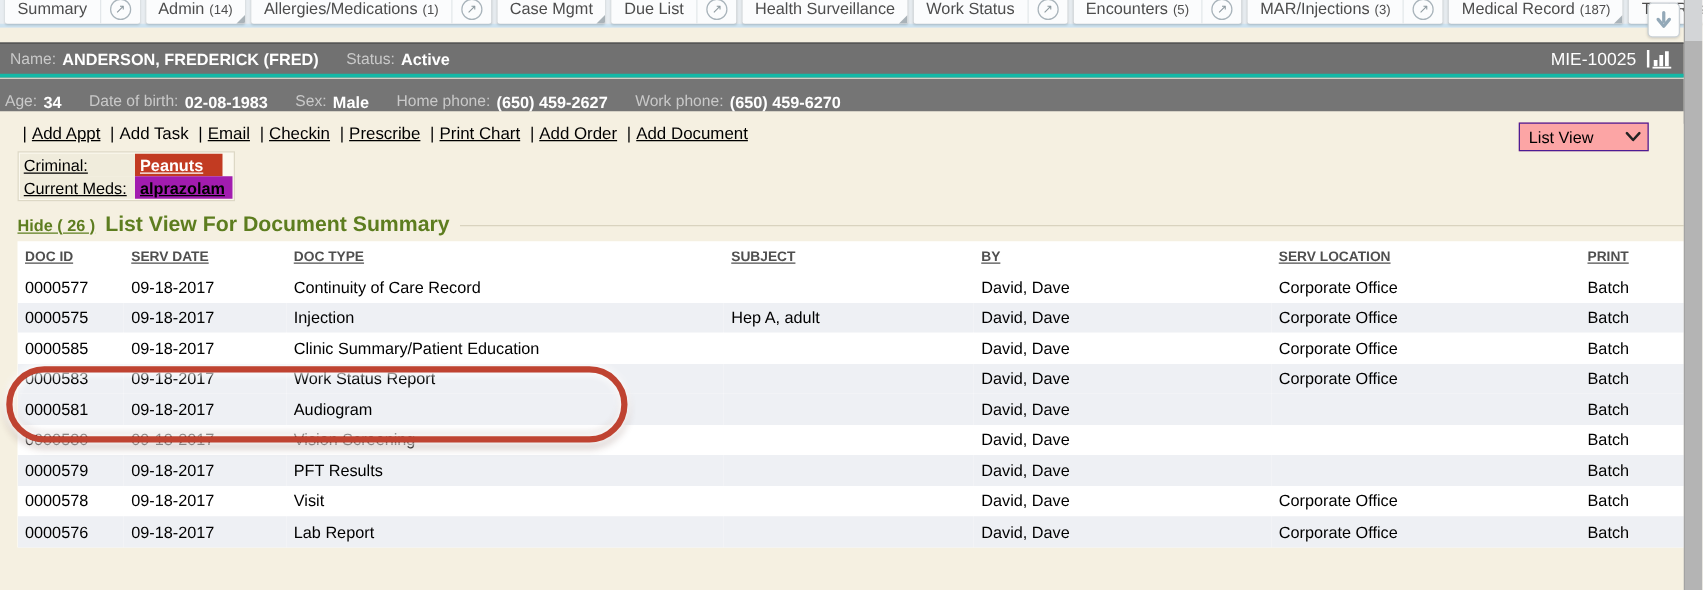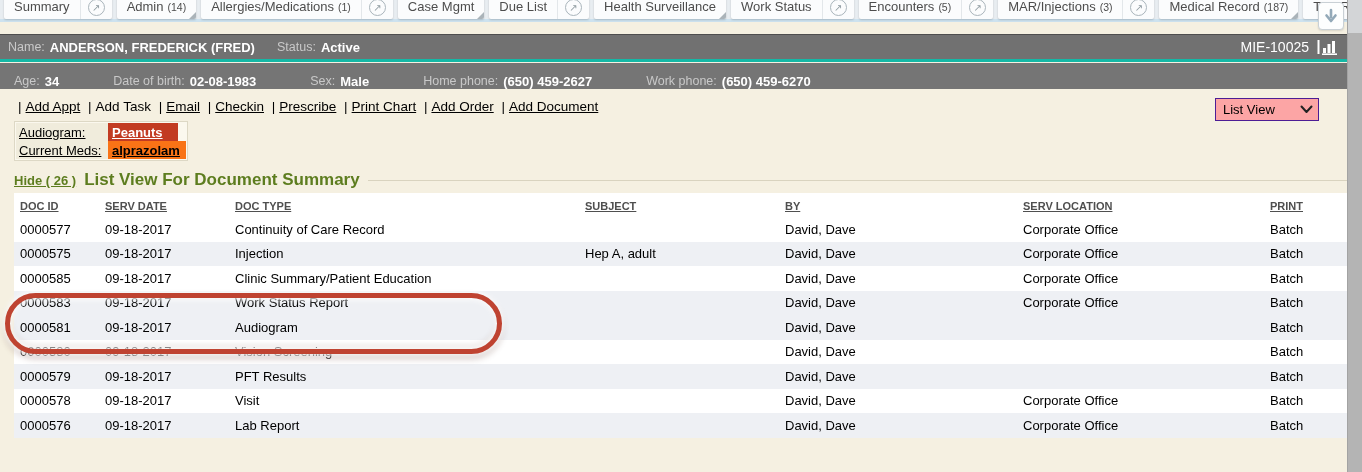--- a/index.html
+++ b/index.html
@@ -32,21 +32,21 @@
     border-color:transparent transparent #aab3b9 transparent; }
   .tabs-more-btn { position:absolute; right:3px; top:2px; width:26px; height:28px;
     background:#fdfefe; border:1px solid #c9d0d5; border-radius:4px; display:flex;
     align-items:center; justify-content:center; cursor:pointer; box-shadow:0 1px 2px rgba(0,0,0,.12); }
 
   
   .banner1 { position:absolute; top:34px; left:0; right:15px; height:28px; background:#717171;
     border-top:1px solid #4e4e4e; border-bottom:3px solid #14b8a6; display:flex;
     align-items:center; padding:0 8px; color:#fff; }
   .banner2 { position:absolute; top:63px; left:0; right:15px; height:36px; background:#757575;
-    display:flex; align-items:center; padding:0 14px;gap:32px; }
+    display:flex; align-items:center; padding:0 4px; }
   .blabel { color:#c9c9c9; font-size:12.5px; margin-right:5px; }
   .bvalue { color:#ffffff; font-size:13px; font-weight:bold; }
   .bgroup { display:flex; align-items:center; margin-right:22px; white-space:nowrap; }
   .banner-right { margin-left:auto; display:flex; align-items:flex-start; gap:8px; }
   .chart-id { color:#fff; font-size:14px; }
 
   
   .content { position:absolute; top:89px; left:0; right:15px; bottom:0; background:#f5f0e1;
     padding:10px 0 0 14px; }
 
@@ -58,21 +58,21 @@
   .view-select { position:absolute; top:9px; right:28px; width:104px; height:23px;
     background:#fca5a5; border:1px solid #4c1d95; display:flex; align-items:center;
     justify-content:space-between; padding:0 5px 0 7px; font-size:13px; color:#000; cursor:pointer; }
 
   .allergy-panel { display:inline-block; border:1px solid #ddd8c5; background:#fbf8ee;
     margin-top:7px; padding:1px; }
   .ap-row { display:flex; align-items:stretch; }
   .ap-label { width:92px; background:#f0ecdc; font-size:13px; color:#000;
     text-decoration:underline; padding:2px 3px 1px 3px; }
   .ap-value { min-width:70px; font-size:13px; font-weight:bold; padding:2px 6px 1px 4px;
-    text-decoration:underline; background:#f97316; color:#000; cursor:pointer; }
+    text-decoration:underline; background:#a21caf; color:#000; cursor:pointer; }
   .ap-value.allergy { color:#fff; }
 
   .section-head { display:flex; align-items:center; margin-top:9px; }
   .hide-link { font-size:13px; font-weight:bold; text-decoration:underline; cursor:pointer; margin-right:8px; }
   .section-title { font-size:17px; font-weight:bold; }
   .head-rule { flex:1; border-top:1px solid #d9d3bf; margin-left:8px; }
 
   
   table.docs { border-collapse:collapse; width:100%; margin-top:3px; background:#fff;
     table-layout:fixed; }
@@ -241,21 +241,21 @@
 
   <div class="view-select">
     <span>List View</span>
     <svg width="13" height="9" viewBox="0 0 13 9">
       <path d="M1.5 1.5 L6.5 7 L11.5 1.5" fill="none" stroke="#222" stroke-width="2" stroke-linecap="round" stroke-linejoin="round"></path>
     </svg>
   </div>
 
   <div class="allergy-panel">
     <div class="ap-row">
-      <span class="ap-label">Audiogram:</span>
+      <span class="ap-label">Criminal:</span>
       <span class="ap-value allergy" style="background:#c23b22">Peanuts</span>
     </div>
     <div class="ap-row">
       <span class="ap-label">Current Meds:</span>
       <span class="ap-value">alprazolam</span>
     </div>
   </div>
 
   <div class="section-head" style="color:#5d7d1f">
     <span class="hide-link">Hide ( 26 )</span>

